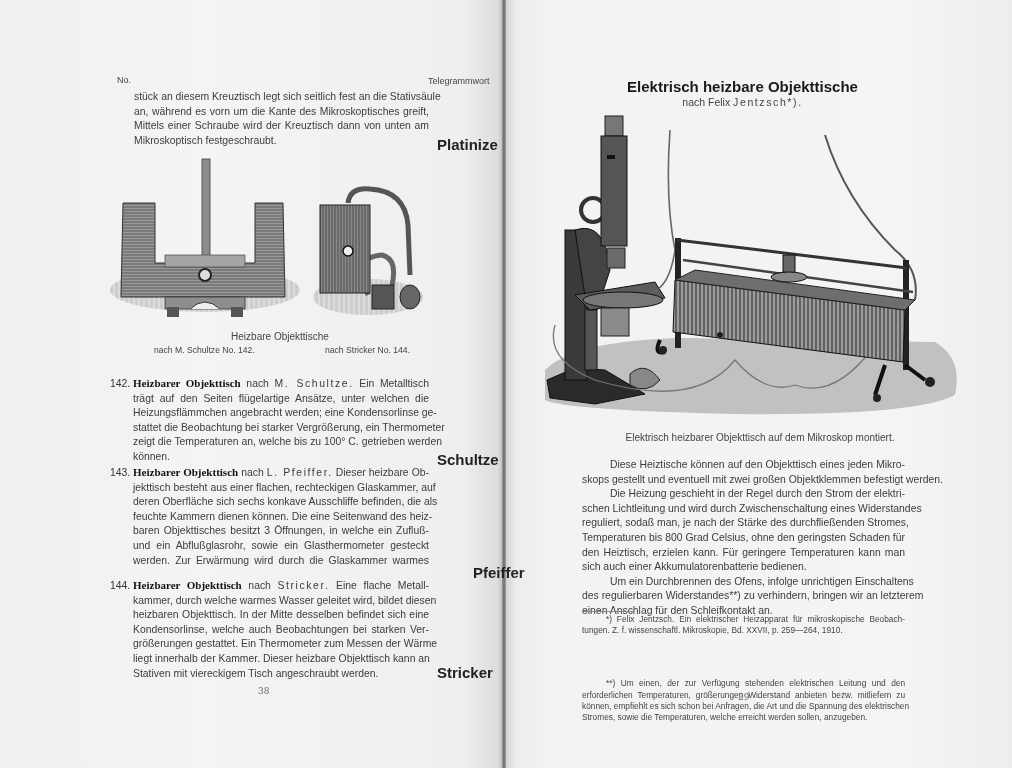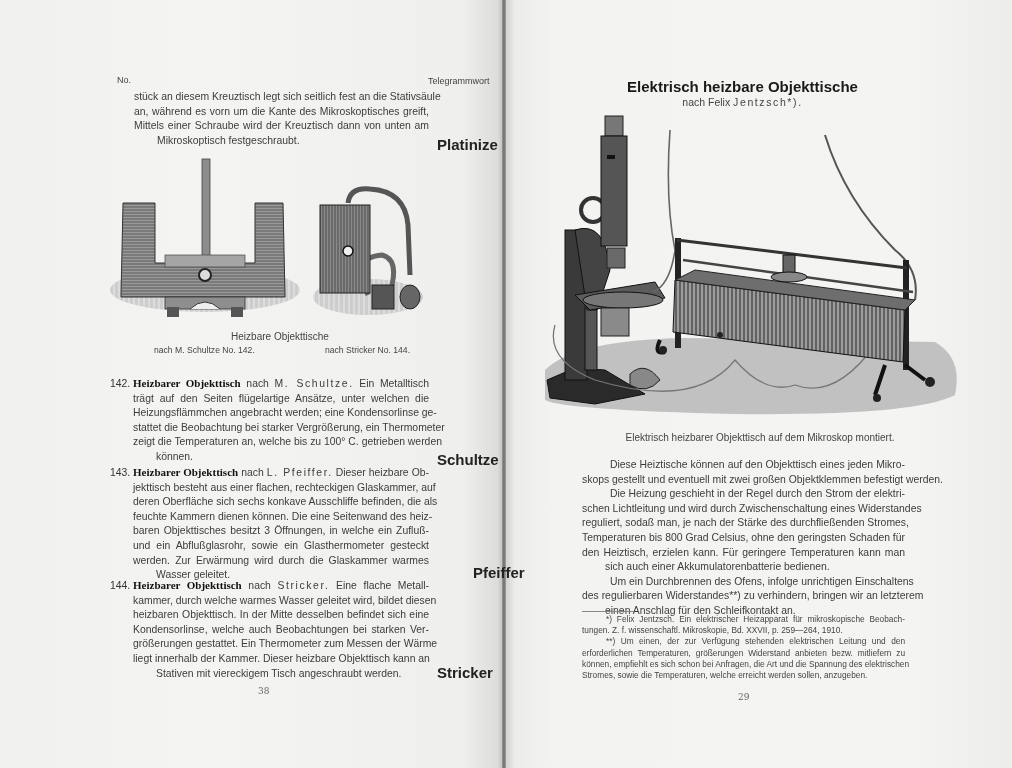--- a/index.html
+++ b/index.html
@@ -24,21 +24,21 @@
     position: absolute; left: 502px; top: 0; width: 4px; height: 768px;
     background: linear-gradient(to right, #9a9a98, #6c6c6a, #a5a5a3);
   }
   .abs { position: absolute; }
   .small { font-size: 9px; color: #444; }
   .body-text {
     font-size: 10.4px; line-height: 14.6px; color: #3c3c3c;
     text-align: justify;
   }
   .body-text .line { display: block; white-space: nowrap; text-align: justify; text-align-last: justify; }
-  .body-text .line.last { text-align-last: left; margin-left: 23px; }
+  .body-text .line.last { text-align-last: left; }
   .marg {
     font-size: 15px; font-weight: bold; color: #222; text-align: center;
   }
   .entry-no { font-size: 10.4px; color: #333; }
   .entry-title { font-weight: bold; color: #111; font-size: 11px; font-family: Liberation Serif, serif; }
   .spaced { letter-spacing: 1.6px; }
   .caption { font-size: 10px; color: #444; text-align: center; }
   .subcap { font-size: 8.6px; color: #444; }
   .heading { font-size: 15px; font-weight: bold; color: #1a1a1a; text-align: center; }
   .subheading { font-size: 10.5px; color: #444; text-align: center; }
@@ -120,21 +120,20 @@
 
 <div class="abs entry-no" style="left:110px; top:467px;">143.</div>
 <div class="abs body-text" style="left:133px; top:465px; width:296px;">
   <span class="line"><span class="entry-title">Heizbarer Objekttisch</span> <span>nach</span> <span class="spaced">L. Pfeiffer.</span> <span>Dieser heizbare Ob-</span></span>
   <span class="line">jekttisch besteht aus einer flachen, rechteckigen Glaskammer, auf</span>
   <span class="line">deren Oberfläche sich sechs konkave Ausschliffe befinden, die als</span>
   <span class="line">feuchte Kammern dienen können. Die eine Seitenwand des heiz-</span>
   <span class="line">baren Objekttisches besitzt 3 Öffnungen, in welche ein Zufluß-</span>
   <span class="line">und ein Abflußglasrohr, sowie ein Glasthermometer gesteckt</span>
   <span class="line">werden. Zur Erwärmung wird durch die Glaskammer warmes</span>
-  <span class="line last">Wasser geleitet.</span>
 </div>
 <div class="abs marg" style="left:437px; top:564px;margin-left:36px;">Pfeiffer</div>
 
 <div class="abs entry-no" style="left:110px; top:580px;">144.</div>
 <div class="abs body-text" style="left:133px; top:578px; width:296px;">
   <span class="line"><span class="entry-title">Heizbarer Objekttisch</span> <span>nach</span> <span class="spaced">Stricker.</span> <span>Eine flache Metall-</span></span>
   <span class="line">kammer, durch welche warmes Wasser geleitet wird, bildet diesen</span>
   <span class="line">heizbaren Objekttisch. In der Mitte desselben befindet sich eine</span>
   <span class="line">Kondensorlinse, welche auch Beobachtungen bei starken Ver-</span>
   <span class="line">größerungen gestattet. Ein Thermometer zum Messen der Wärme</span>
@@ -221,19 +220,19 @@
   <span class="line" style="padding-left:28px;">Um ein Durchbrennen des Ofens, infolge unrichtigen Einschaltens</span>
   <span class="line">des regulierbaren Widerstandes**) zu verhindern, bringen wir an letzterem</span>
   <span class="line last">einen Anschlag für den Schleifkontakt an.</span>
 </div>
 
 <div class="rule" style="left:582px; top:611px; width:52px;"></div>
 
 <div class="abs footnote" style="left:582px; top:614px; width:323px;">
   <span class="line" style="padding-left:24px;">*) Felix Jentzsch. Ein elektrischer Heizapparat für mikroskopische Beobach-</span>
   <span class="line last">tungen. Z. f. wissenschaftl. Mikroskopie, Bd. XXVII, p. 259—264, 1910.</span>
-  <span class="line" style="padding-left:24px;">**) Um einen, der zur Verfügung stehenden elektrischen Leitung und den</span>
+  <span class="line" style="padding-left:24px;margin-top:42px;">**) Um einen, der zur Verfügung stehenden elektrischen Leitung und den</span>
   <span class="line">erforderlichen Temperaturen, größerungen Widerstand anbieten bezw. mitliefern zu</span>
   <span class="line">können, empfiehlt es sich schon bei Anfragen, die Art und die Spannung des elektrischen</span>
   <span class="line last">Stromes, sowie die Temperaturen, welche erreicht werden sollen, anzugeben.</span>
 </div>
 
 <div class="abs pagenum" style="left:738px; top:692px;">29</div>
 
 </body></html>

